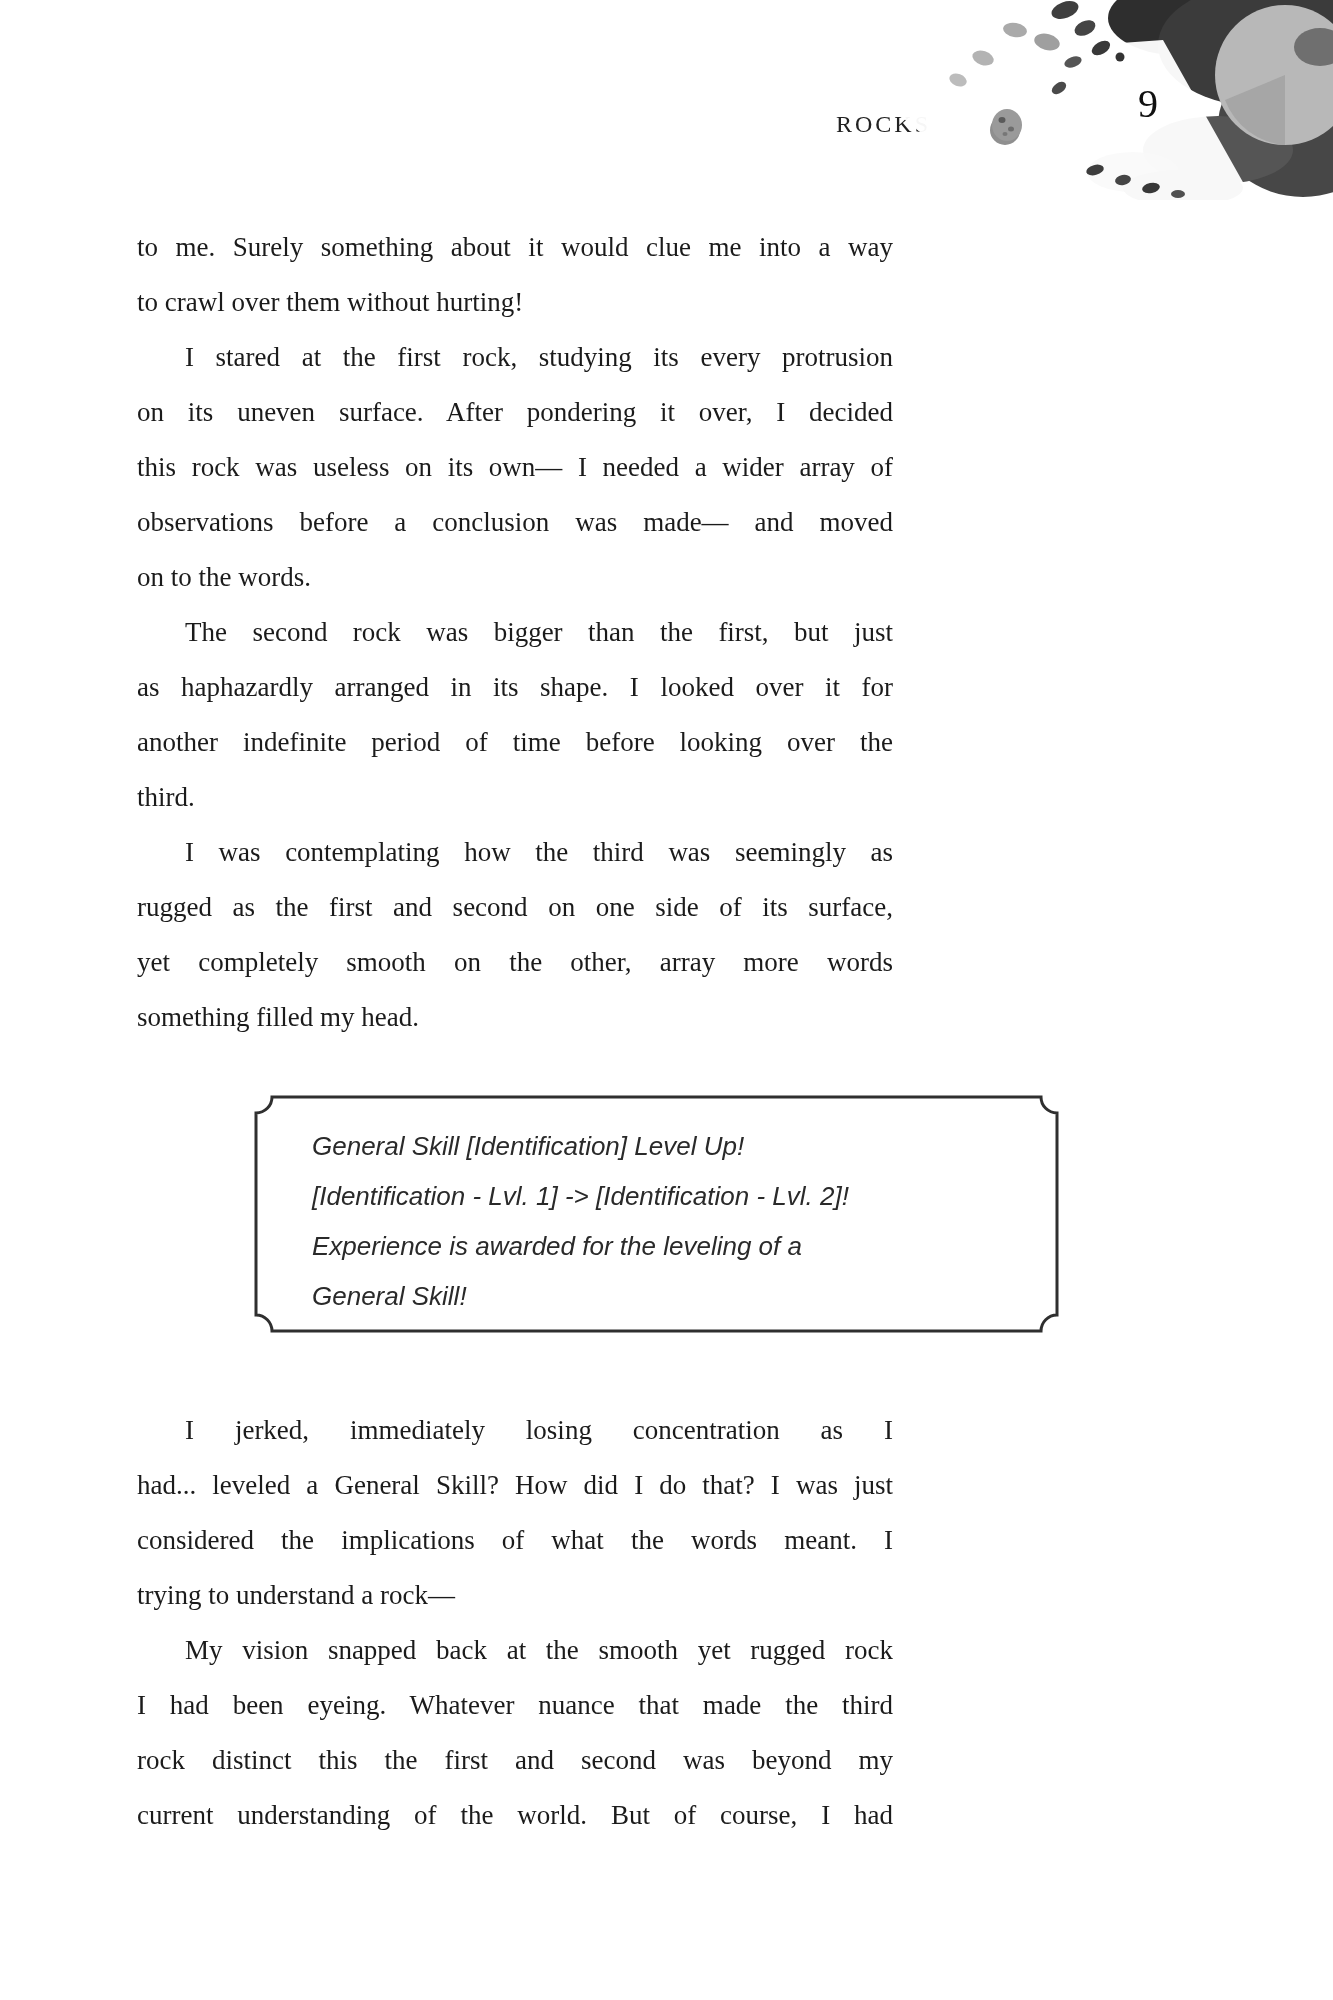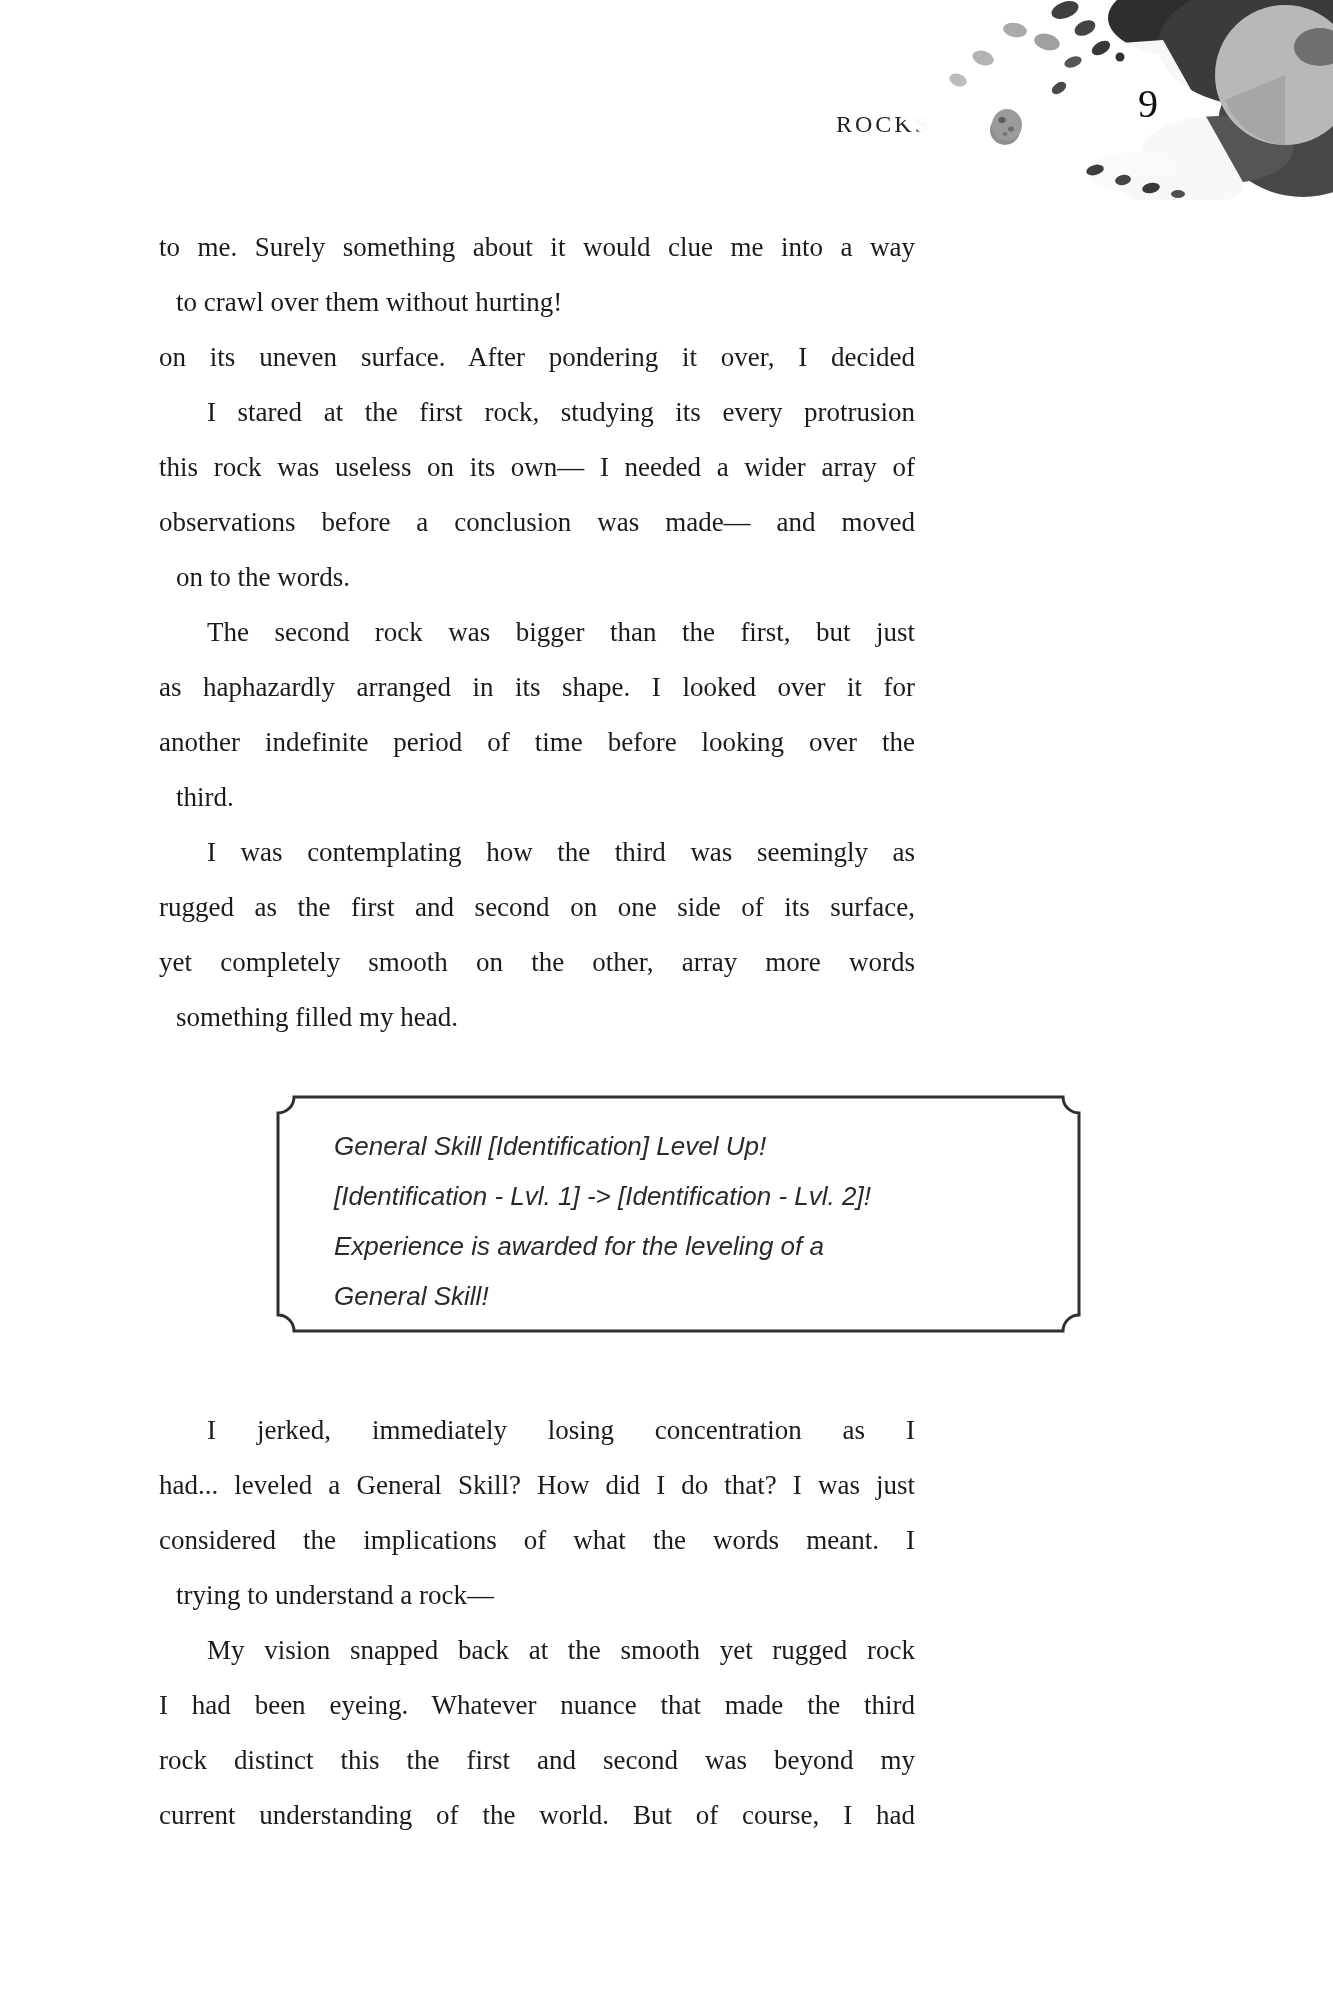--- a/index.html
+++ b/index.html
@@ -20,26 +20,26 @@
   }
   .page-number {
     position:absolute; left:1138px; top:80px;
     font-size:40px; color:#111; z-index:3;
   }
   .corner-art { position:absolute; top:0; right:0; width:500px; height:200px; z-index:1; }
   .title-pebble { position:absolute; left:990px; top:106px; width:34px; height:38px; z-index:2; }
 
   
   .body-text {
-    position:absolute; left:159px; top:220px; width:756px;
+    position:absolute; left:137px; top:220px; width:756px;
     font-size:27px; line-height:55px; z-index:4;
   }
   .paragraph { margin:0; }
   .line { text-align:justify; text-align-last:justify; }
-  .line.last { text-align-last:left;margin-left:17px; }
+  .line.last { text-align-last:left; }
   .line.indent { text-indent:48px; }
 
   
   .system-box {
     position:relative;
     margin:50px 0 70px 117px;
     width:696px; height:238px;
   }
   .system-box .frame { position:absolute; left:0; top:0; }
   .box-lines {
@@ -102,22 +102,22 @@
   <div class="running-title">ROCKS</div>
   <div class="page-number">9</div>
 
   <div class="body-text">
     <div id="paras-before">
         <div class="paragraph">
           <div class="line">to me. Surely something about it would clue me into a way</div>
           <div class="line last">to crawl over them without hurting!</div>
         </div>
         <div class="paragraph">
+          <div class="line indent">I stared at the first rock, studying its every protrusion</div>
           <div class="line">on its uneven surface. After pondering it over, I decided</div>
-          <div class="line indent">I stared at the first rock, studying its every protrusion</div>
           <div class="line">this rock was useless on its own— I needed a wider array of</div>
           <div class="line">observations before a conclusion was made— and moved</div>
           <div class="line last">on to the words.</div>
         </div>
         <div class="paragraph">
           <div class="line indent">The second rock was bigger than the first, but just</div>
           <div class="line">as haphazardly arranged in its shape. I looked over it for</div>
           <div class="line">another indefinite period of time before looking over the</div>
           <div class="line last">third.</div>
         </div>

